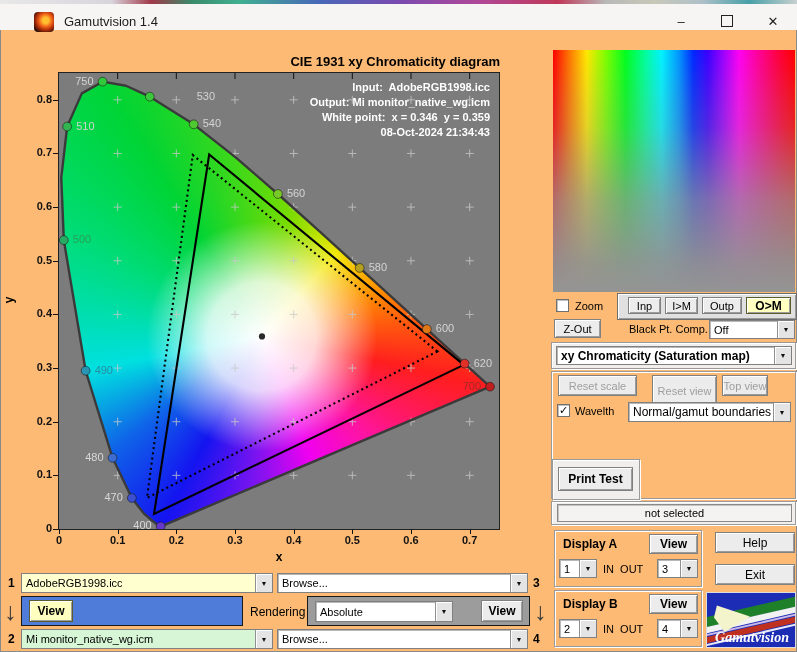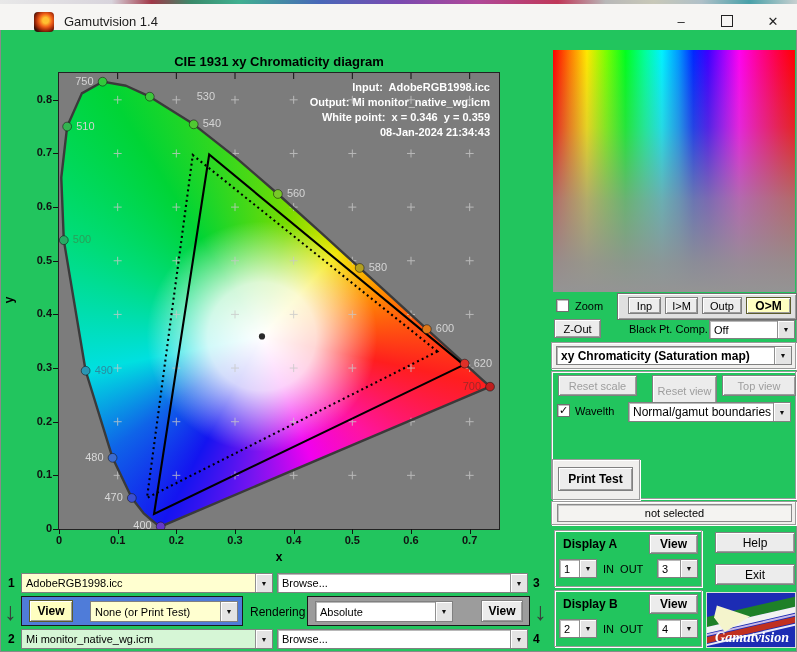--- a/index.html
+++ b/index.html
@@ -1,38 +1,38 @@
 <!DOCTYPE html>
 <html><head>
 <meta charset="utf-8">
 <style>
   html,body{margin:0;padding:0;}
   body{font-family:"Liberation Sans","DejaVu Sans",sans-serif;background:#d8d8d8;}
-  #window{position:relative;width:797px;height:652px;background:#22c55e;overflow:hidden;
+  #window{position:relative;width:797px;height:652px;background:#fdba74;overflow:hidden;
           box-shadow:inset 0 0 0 1px #8a8a8a;}
   .abs{position:absolute;}
 
   
   #top-strip{left:0;top:0;width:797px;height:4px;
     background:linear-gradient(to right,#e8e8e8 0%,#d8d4dc 14%,#a03848 19%,#3a8a6a 24%,#40b090 30%,#4868b8 40%,#7a4ab0 50%,#b04898 60%,#c03858 70%,#b8b8b8 76%,#c8c8b8 82%,#b0c0c8 88%,#48a0a8 94%,#c8d0d0 100%);}
   #titlebar{left:0;top:4px;width:797px;height:26px;background:#f6f5f3;}
   #app-icon{left:34px;top:8px;width:20px;height:20px;border-radius:4px;
     background:radial-gradient(circle at 58% 42%,#ffc030 0 18%,#f06018 40%,#a02808 62%,#301008 82%,#181818 100%);}
   #window-title{left:64px;top:10px;font-size:13px;color:#1c1c1c;}
   .win-ctrl{width:44px;height:24px;top:5px;display:flex;align-items:center;justify-content:center;color:#222;font-size:13px;}
   #btn-min{left:659px;}
   #btn-max{left:705px;}
   #btn-max span{display:block;width:10px;height:10px;border:1.5px solid #222;}
   #btn-close{left:751px;}
   #menubar{left:0;top:30px;width:797px;height:22px;background:#fbfbfa;display:flex;align-items:center;}
   .menu-item{padding:3px 10px;font-size:12px;color:#111;}
   #menu-file{margin-left:0px;}
 
   
-  #chart-title{left:58px;top:54px;width:442px;text-align:center;font-size:13px;font-weight:bold;color:#000;}
+  #chart-title{left:58px;top:54px;width:442px;text-align:right;font-size:13px;font-weight:bold;color:#000;}
   #plot{left:58px;top:72px;width:442px;height:458px;background:#7c7c7c;border:1px solid #222;box-sizing:border-box;}
   #locus-fill{position:absolute;left:0;top:0;width:440px;height:456px;
     background:
       radial-gradient(circle 180px at 46.1% 57.8%, #ffffff 0%, rgba(255,255,255,0.82) 30%, rgba(255,255,255,0) 64%),
       conic-gradient(from -32deg at 46.1% 57.8%,
         #00d435 0deg,#7adc00 45deg,#f2e600 74deg,#ff9100 100deg,#ff1e1e 134deg,
         #ff14a0 165deg,#f000f0 190deg,#7a14f0 215deg,#1414f0 240deg,#0f64e8 265deg,
         #00e0e0 291deg,#00dc78 330deg,#00d435 360deg);}
   #plot-svg{position:absolute;left:0;top:0;}
   .wl-label{position:absolute;font-size:11px;white-space:nowrap;}
@@ -201,21 +201,21 @@
         <div class="wl-label" style="color: rgb(207, 212, 207); top: 46.5398px; left: 8.15467px; transform: translateX(9px);">510</div>
         <div class="wl-label" style="color: rgb(212, 212, 212); top: 1.69082px; left: 43.5893px; transform: translateX(calc(-100% - 9px));">750</div>
         <div class="wl-label" style="color: rgb(212, 212, 212); top: 16.6584px; left: 90.7573px; transform: translateX(9px); margin-left: 38px;">530</div>
         <div class="wl-label" style="color: rgb(212, 212, 212); top: 44.3402px; left: 134.699px; transform: translateX(9px);">540</div>
         <div class="wl-label" style="color: rgb(212, 212, 212); top: 113.974px; left: 218.885px; transform: translateX(9px);">560</div>
         <div class="wl-label" style="color: rgb(212, 212, 212); top: 187.953px; left: 300.667px; transform: translateX(9px);">580</div>
         <div class="wl-label" style="color: rgb(212, 212, 212); top: 249.165px; left: 367.84px; transform: translateX(9px);">600</div>
         <div class="wl-label" style="color: rgb(212, 212, 212); top: 283.606px; left: 405.68px; transform: translateX(9px);">620</div>
         <div class="wl-label" style="color: rgb(160, 40, 40); top: 306.674px; left: 431.024px; transform: translateX(calc(-100% - 9px));">700</div>
       </div>
-    <div id="plot-annotation"><div>Input:  AdobeRGB1998.icc</div><div>Output: Mi monitor_native_wg.icm</div><div>White point:  x = 0.346  y = 0.359</div><div>08-Jan-2024 21:34:43</div></div>
+    <div id="plot-annotation"><div>Input:  AdobeRGB1998.icc</div><div>Output: Mi monitor_native_wg.icm</div><div>White point:  x = 0.346  y = 0.359</div><div>08-Oct-2024 21:34:43</div></div>
   </div>
 
   <div id="axis-layer">
       <div class="abs tick-label" style="left: 44px; top: 534px; width: 30px; text-align: center;">0</div>
       <div class="abs tick-mark" style="left: 59px; top: 529px; width: 1px; height: 5px;"></div>
       <div class="abs tick-label" style="left: 102.667px; top: 534px; width: 30px; text-align: center;">0.1</div>
       <div class="abs tick-mark" style="left: 117.667px; top: 529px; width: 1px; height: 5px;"></div>
       <div class="abs tick-label" style="left: 161.333px; top: 534px; width: 30px; text-align: center;">0.2</div>
       <div class="abs tick-mark" style="left: 176.333px; top: 529px; width: 1px; height: 5px;"></div>
       <div class="abs tick-label" style="left: 220px; top: 534px; width: 30px; text-align: center;">0.3</div>
@@ -270,21 +270,21 @@
 
   <div id="mode-frame" class="abs frame" style="left:551px;top:342px;width:245px;height:27px;"></div>
   <div class="abs combo" style="left:556px;top:346px;width:236px;height:19px;">
     <span class="txt" style="font-weight:bold;font-size:12px;">xy Chromaticity (Saturation map)</span>
     <span class="arrow">▼</span>
   </div>
 
   <div class="abs frame" style="left:551px;top:371px;width:245px;height:128px;"></div>
   <div class="abs btn disabled" style="left:558px;top:375px;width:79px;height:21px;">Reset scale</div>
   <div class="abs btn disabled" style="left:652px;top:375px;width:65px;height:32px;">Reset view</div>
-  <div class="abs btn disabled" style="left:722px;top:375px;width:74px;height:21px;">Top view</div>
+  <div class="abs btn disabled" style="left:722px;top:375px;width:46px;height:21px;">Top view</div>
 
   <div class="abs checkbox" style="left:557px;top:404px;">✓</div>
   <div class="abs lab" style="left:575px;top:405px;">Wavelth</div>
   <div class="abs combo" style="left:628px;top:402px;width:163px;height:20px;">
     <span class="txt" style="font-size:12px;">Normal/gamut boundaries</span>
     <span class="arrow">▼</span>
   </div>
 
   <div id="print-frame" class="abs frame" style="left:552px;top:459px;width:88px;height:41px;"></div>
   <div class="abs btn bold" style="left:558px;top:467px;width:75px;height:24px;">Print Test</div>
@@ -338,24 +338,20 @@
   </div>
   <div class="abs combo" style="left:277px;top:573px;width:251px;height:20px;">
     <span class="txt">Browse...</span>
     <span class="arrow">▼</span>
   </div>
   <div class="abs slot-num" style="left:533px;top:576px;">3</div>
 
   <div class="abs big-arrow" style="left:4px;top:596px;">↓</div>
   <div class="abs" style="left:21px;top:596px;width:222px;height:30px;background:#4f7cd9;border:1px solid #1a1a1a;box-sizing:border-box;"></div>
   <div class="abs btn yellow bold" style="left:29px;top:600px;width:44px;height:22px;">View</div>
-  <div class="abs combo" style="left:90px;top:601px;width:148px;height:21px;">
-    <span class="txt" style="background:#ffffd0;align-self:stretch;display:flex;align-items:center;">None (or Print Test)</span>
-    <span class="arrow">▼</span>
-  </div>
   <div class="abs lab" style="left:250px;top:605px;font-size:12px;">Rendering</div>
   <div class="abs" style="left:307px;top:596px;width:223px;height:30px;background:#9c9c9c;border:1px solid #1a1a1a;box-sizing:border-box;"></div>
   <div class="abs combo" style="left:315px;top:601px;width:138px;height:21px;">
     <span class="txt">Absolute</span>
     <span class="arrow">▼</span>
   </div>
   <div class="abs btn bold" style="left:481px;top:600px;width:42px;height:22px;">View</div>
   <div class="abs big-arrow" style="left:534px;top:596px;">↓</div>
 
   <div class="abs slot-num" style="left:8px;top:632px;">2</div>

